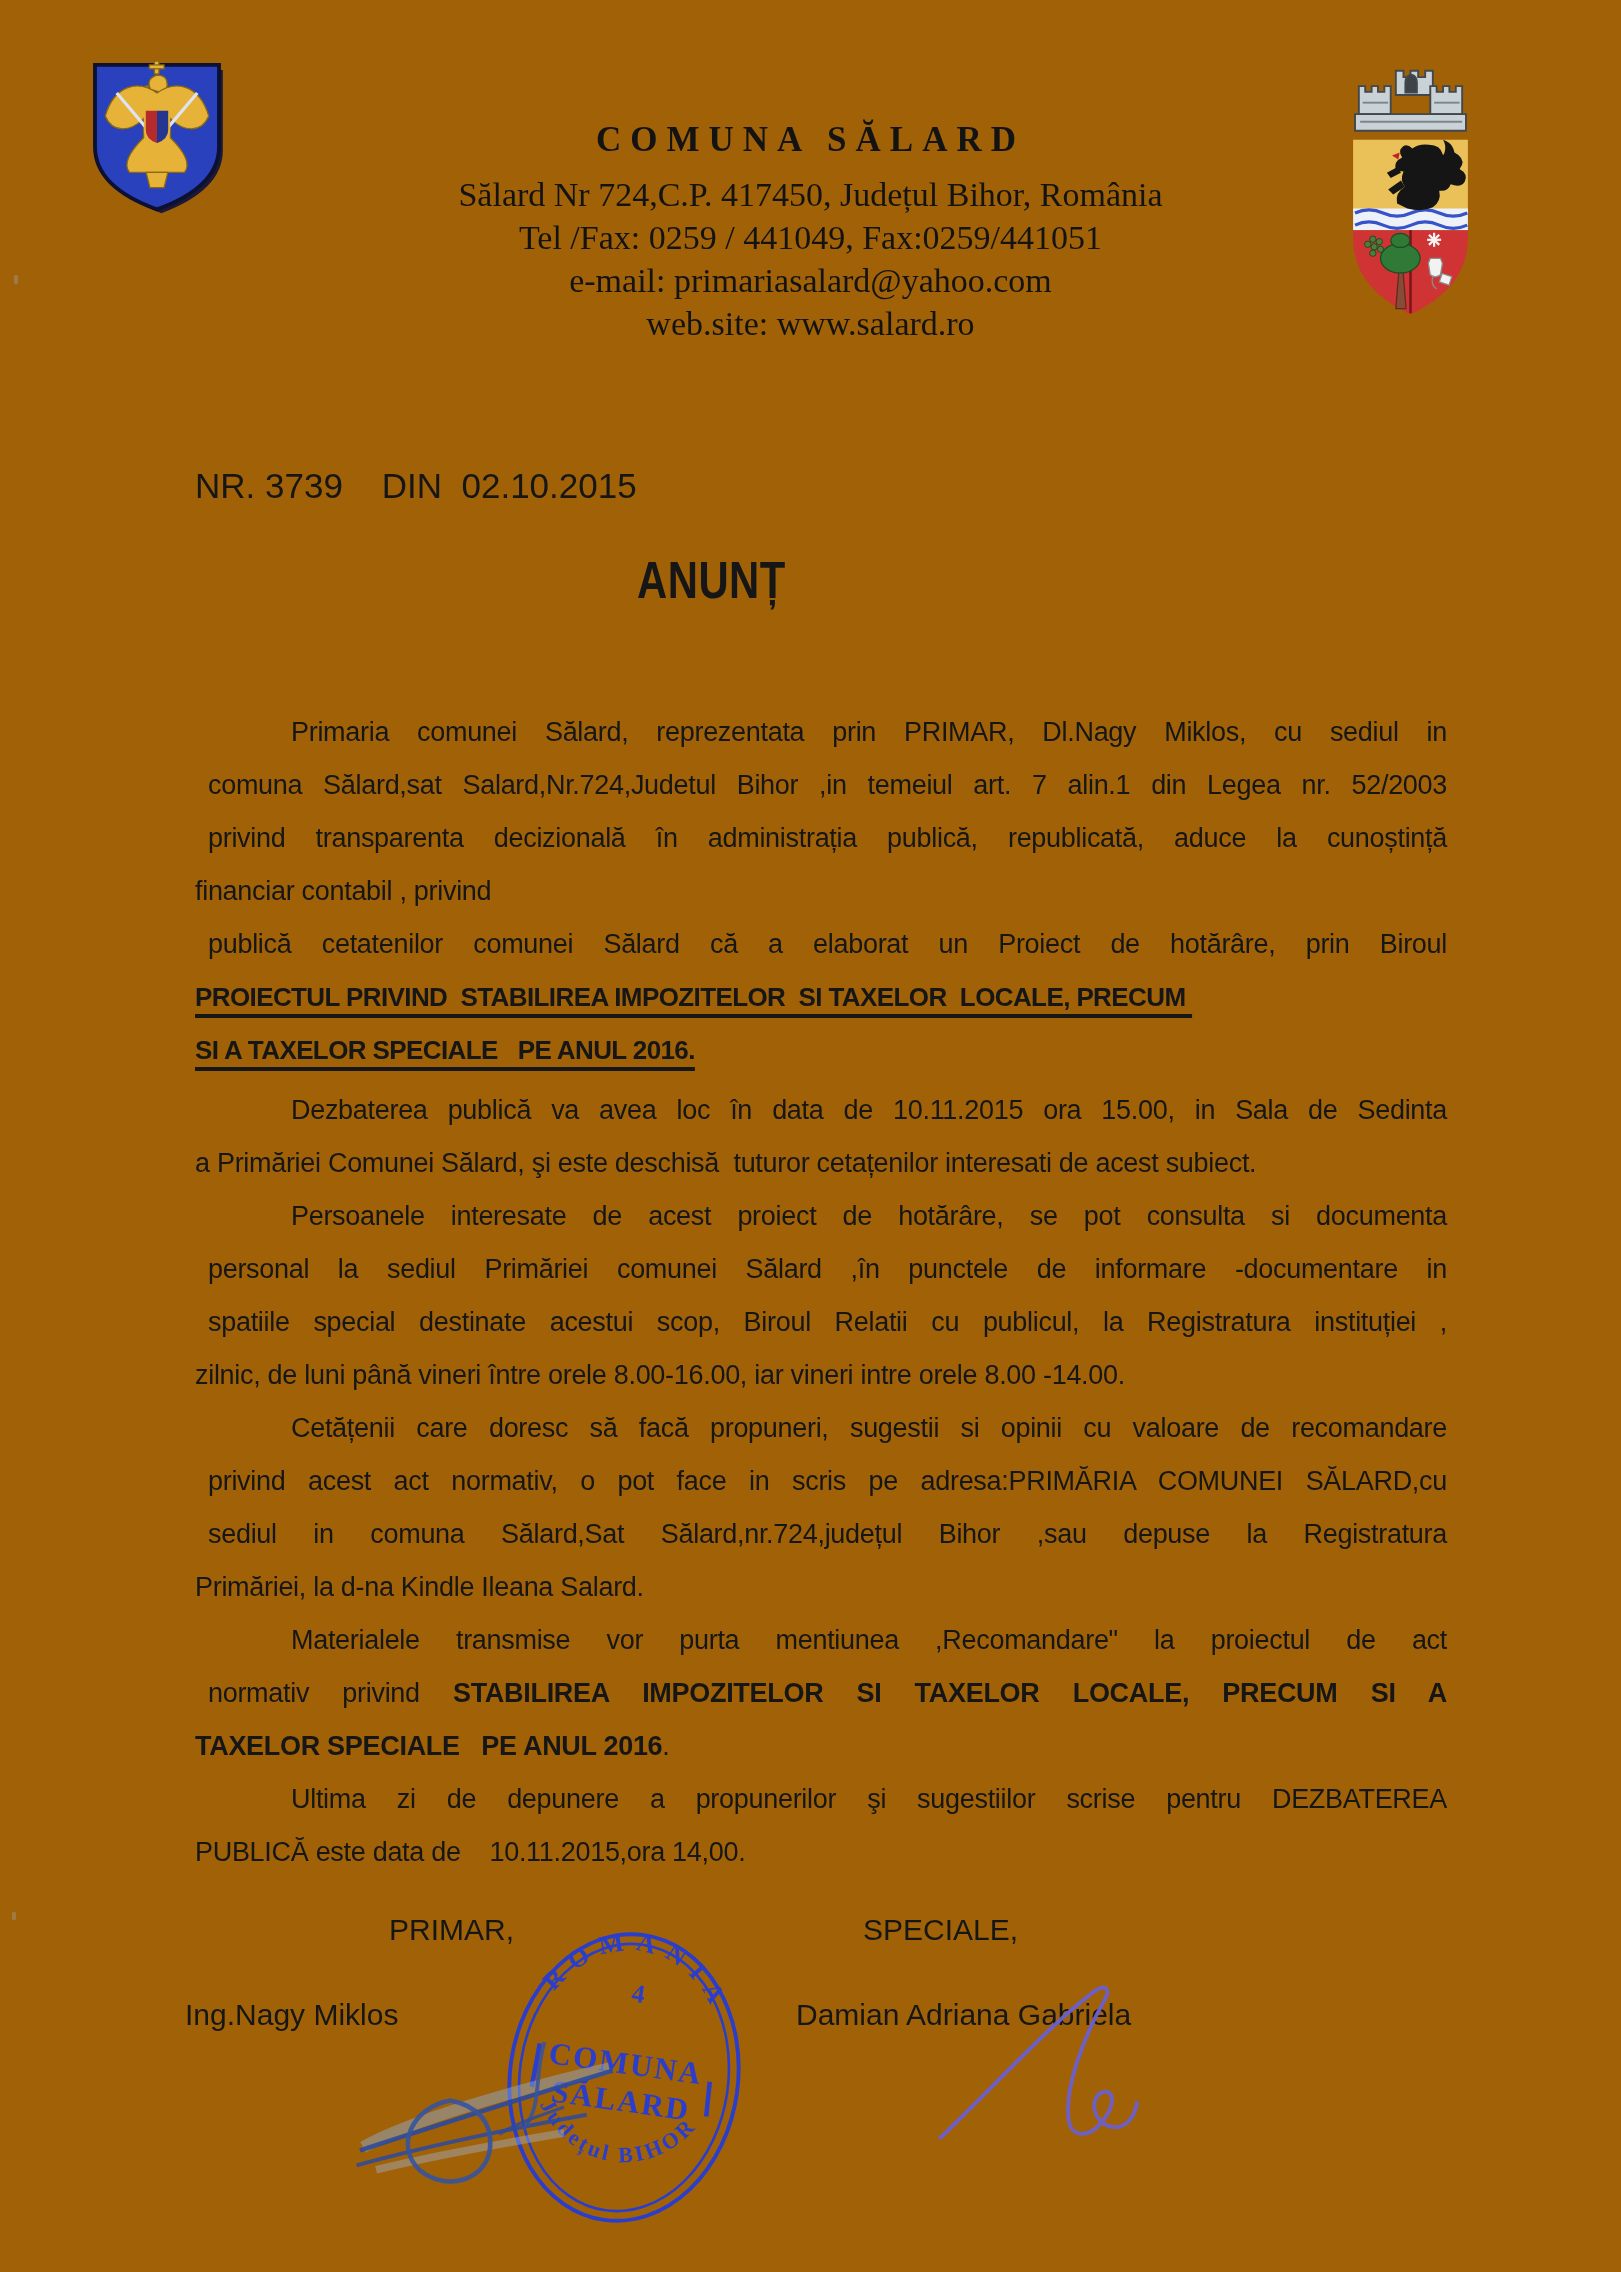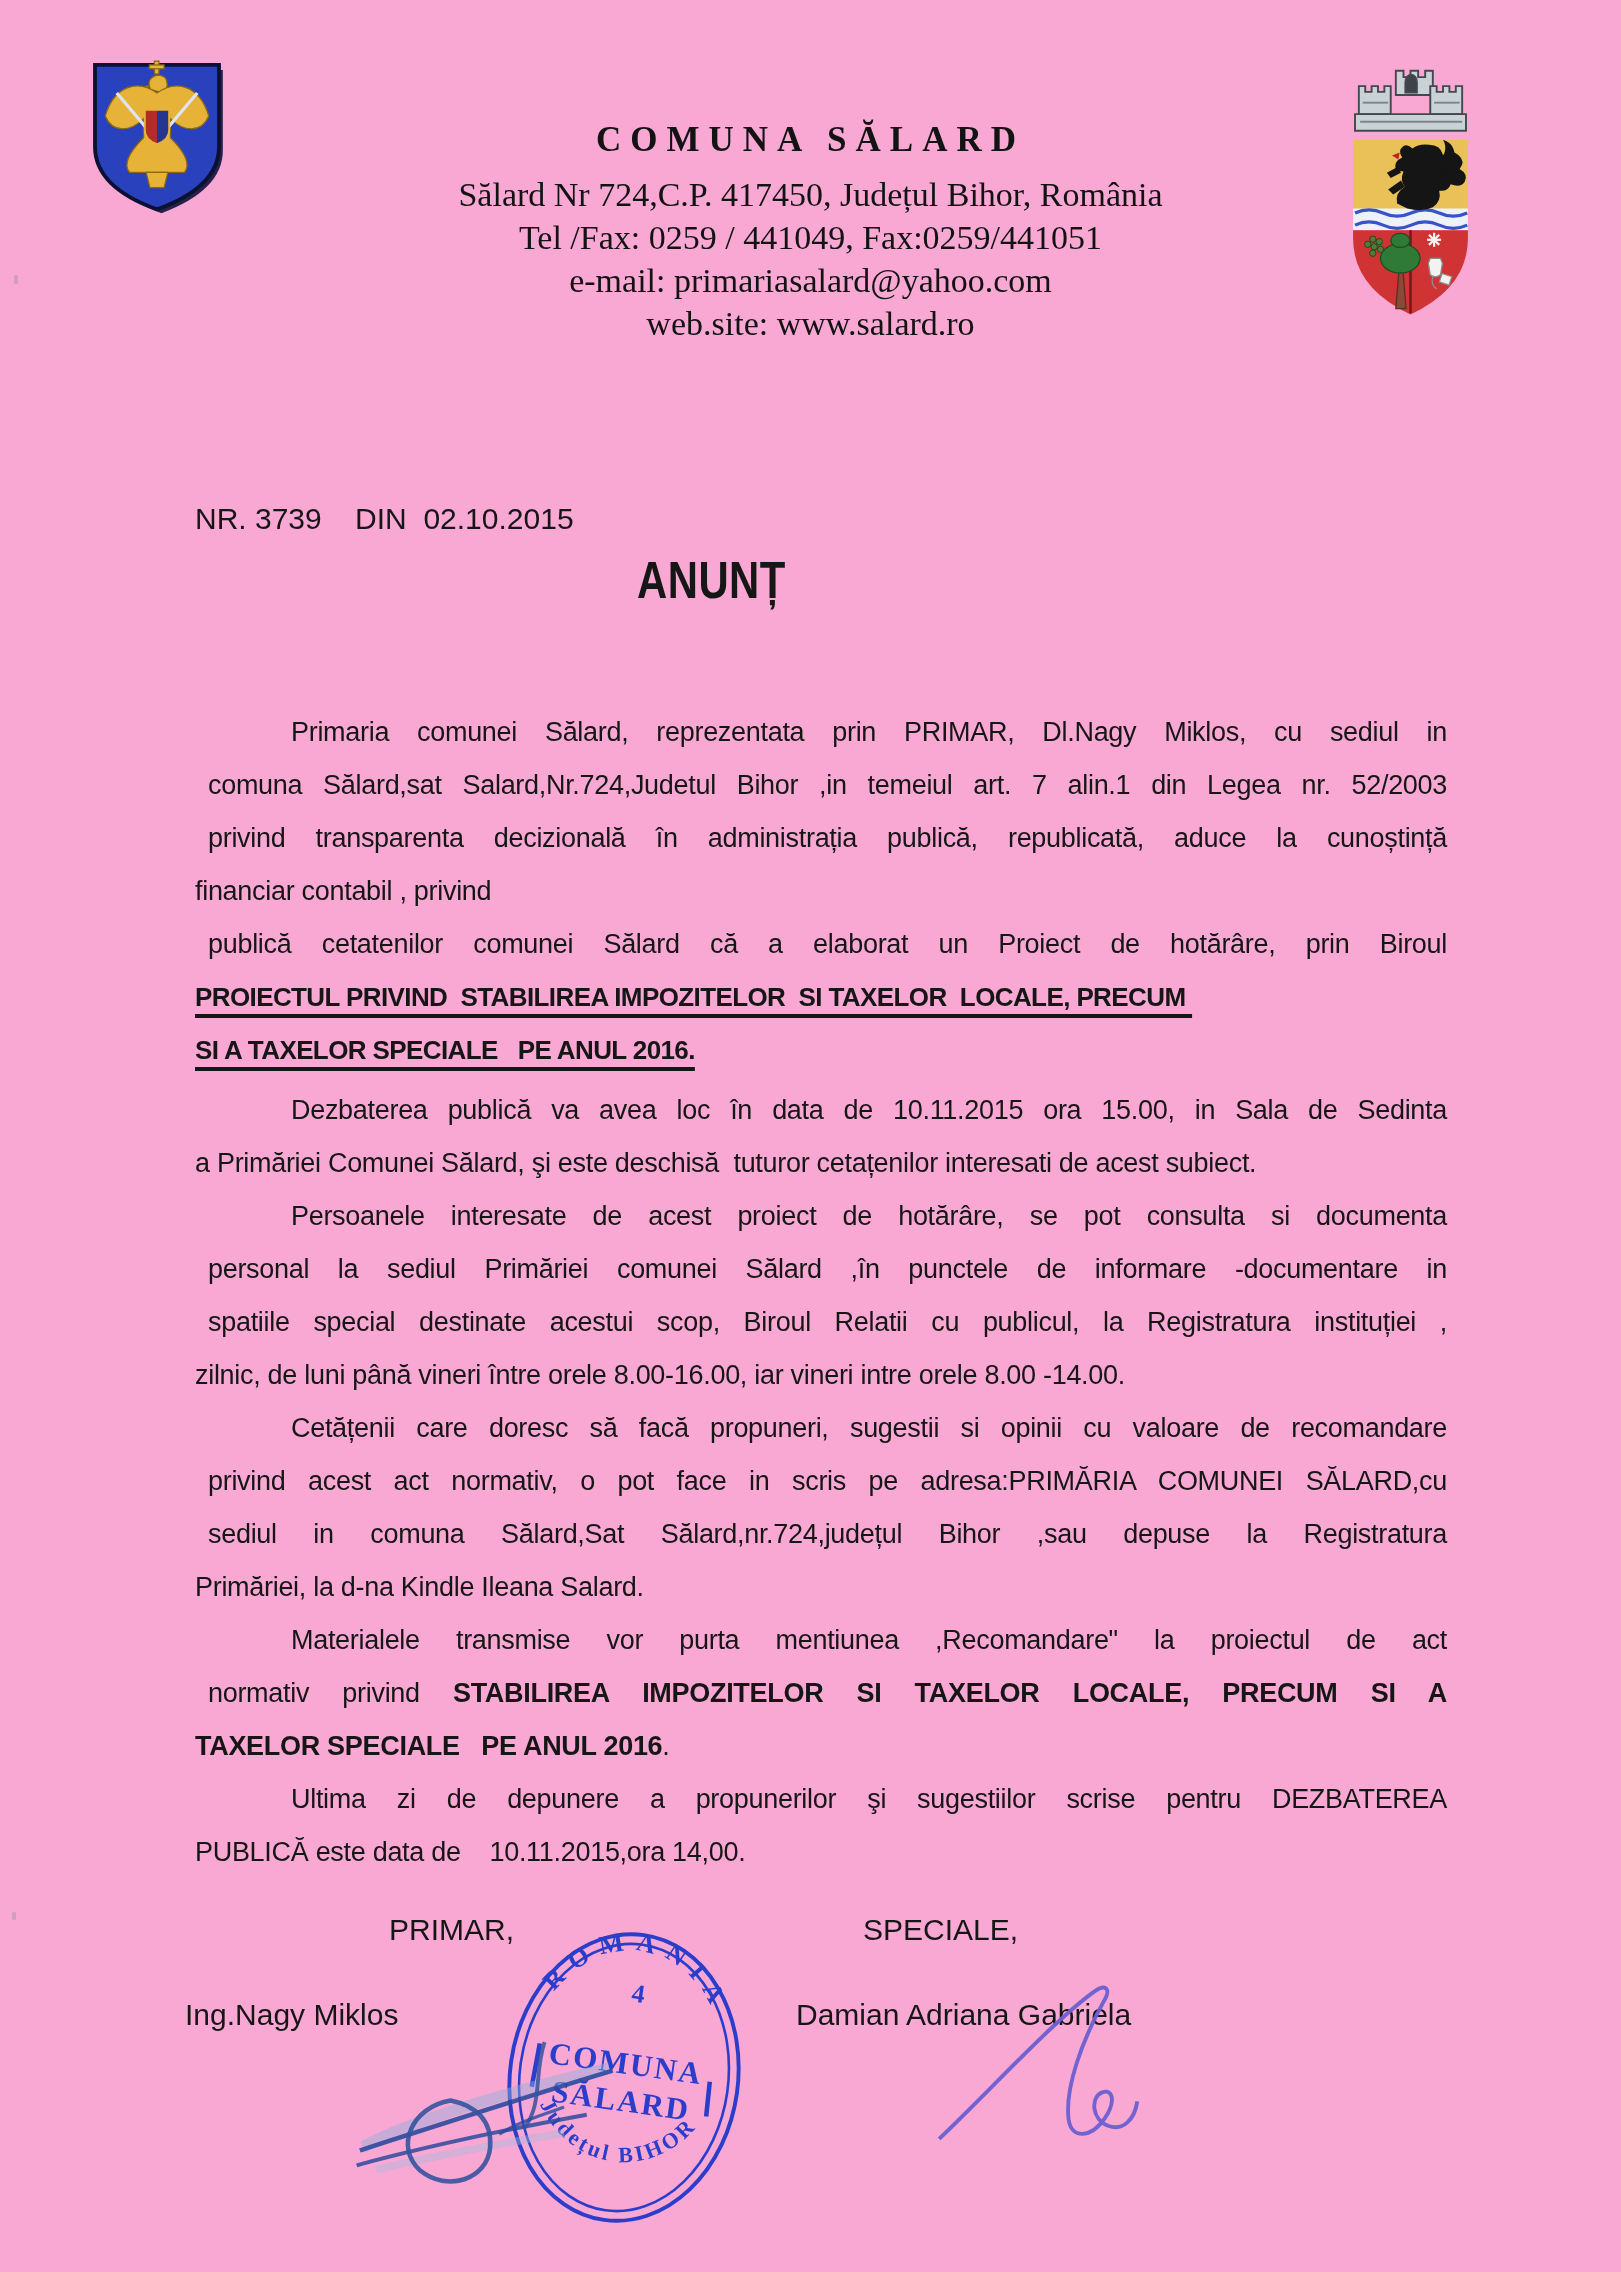--- a/index.html
+++ b/index.html
@@ -1,26 +1,26 @@
 <!DOCTYPE html>
 <html style="font-size:10.4px"><head>
 <meta charset="utf-8">
 <style>
   html,body{margin:0;padding:0;background:#e8e8e8;}
-  .page{position:relative;width:1621px;height:2273px;background:#f9a8d4;margin:0 auto;overflow:hidden;
+  .page{position:relative;width:1621px;height:2273px;background:#a16207;margin:0 auto;overflow:hidden;
         font-family:"Liberation Sans", sans-serif;color:#161616;}
   
   .hdr-text{position:absolute;left:324px;top:120px;width:973px;text-align:center;
             font-family:"Liberation Serif", serif;color:#131313;}
   .org{font-size:35px;font-weight:bold;letter-spacing:9px;margin-bottom:13px;}
   .hline{font-size:34px;line-height:43px;}
   .emblem-left{position:absolute;left:83px;top:56px;width:148px;height:163px;}
   .emblem-right{position:absolute;left:1337px;top:44px;width:147px;height:287px;}
   
-  .nr{position:absolute;left:195px;top:466px;font-size:30px;white-space:pre-wrap;margin-top:36px;}
+  .nr{position:absolute;left:195px;top:466px;font-size:35px;white-space:pre-wrap;}
   .title{position:absolute;left:637px;top:551px;font-size:51px;font-weight:bold;letter-spacing:0.6px;
          transform:scaleX(.82);transform-origin:left top;}
   
   .body-text{position:absolute;left:195px;top:706px;width:1252px;}
   .line{font-size:27px;line-height:53px;letter-spacing:-0.3px;white-space:pre-wrap;}
   .line.just{text-align:justify;text-align-last:justify;white-space:normal;margin-left:13px;}
   .line.ind{text-indent:83px;}
   .b{font-weight:bold;}
   .heading{margin-bottom:6.5px;}
   .heading .line{font-weight:bold;text-align:left;font-size:26px;letter-spacing:-0.6px;

